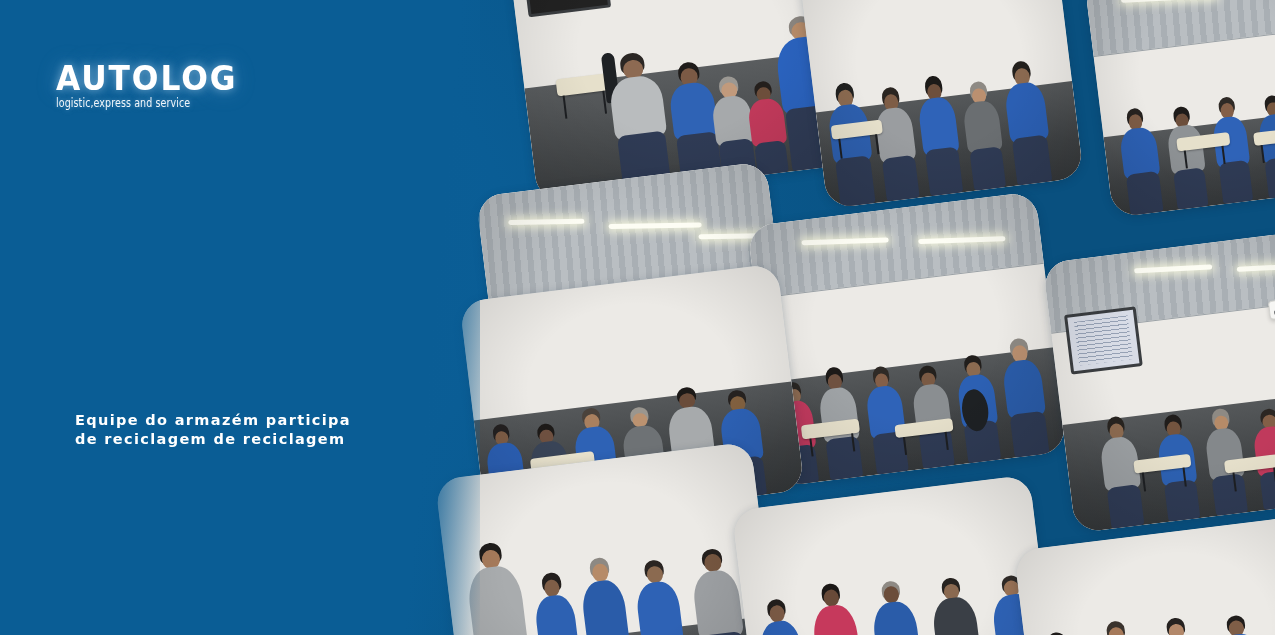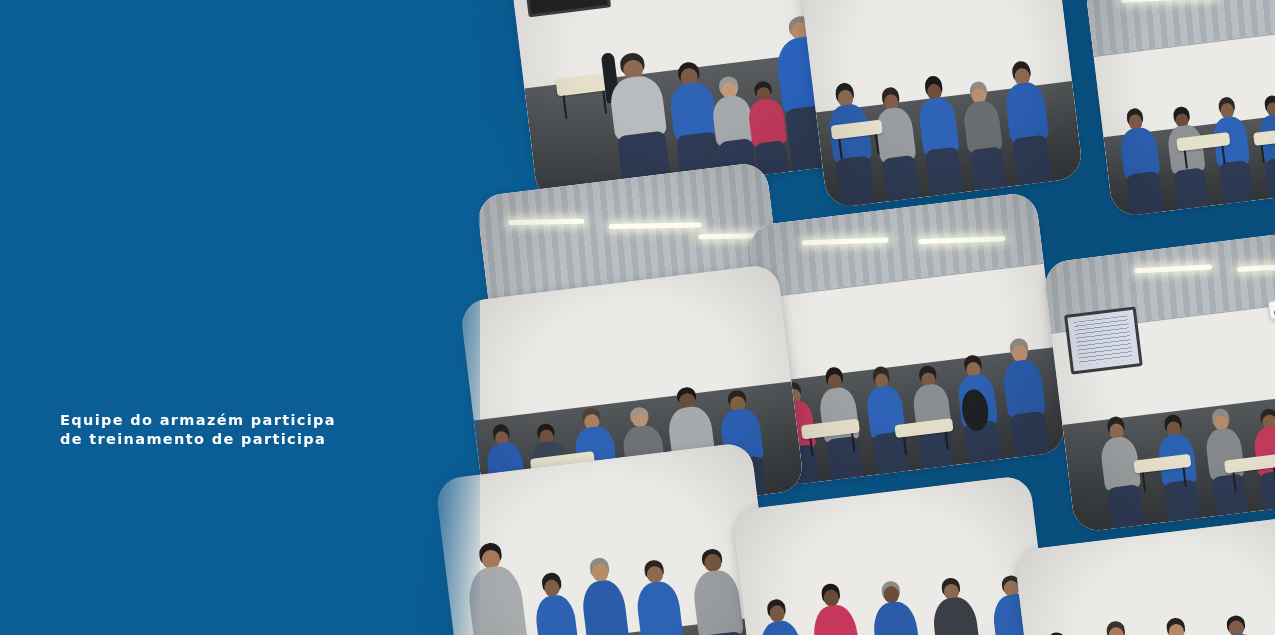--- a/index.html
+++ b/index.html
@@ -81,21 +81,21 @@
     letter-spacing: -0.5px;
     transform: scaleX(0.70);
     transform-origin: left center;
     white-space: nowrap;
     text-shadow: 0 1px 2px rgba(0,40,70,0.20);
   }
 
   
   .subheadline {
     position: absolute;
-    left: 60px;
+    left: 75px;
     top: 411px;
     width: 400px;
   }
   .sub-line {
     display: block;
     font-family: "DejaVu Sans", "Liberation Sans", sans-serif;
     font-weight: 700;
     font-size: 14.5px;
     line-height: 19px;
     letter-spacing: 1.35px;
@@ -664,22 +664,26 @@
         <div class="vignette"></div>
       </div>
     </div>
 
   </div>
 
   <div class="left-fade"></div>
 
   <div class="left-panel">
 
+    <div class="logo-block">
+      <div class="logo-mark">AUTOLOG</div>
+      <div class="logo-tag">logistic,express and service</div>
+    </div>
 
 
     <div class="subheadline">
       <span class="sub-line">Equipe do armazém participa</span>
-      <span class="sub-line">de treinamento de participa</span>
+      <span class="sub-line">de reciclagem de reciclagem</span>
     </div>
 
 
   </div>
 </div>
 
 </body></html>

